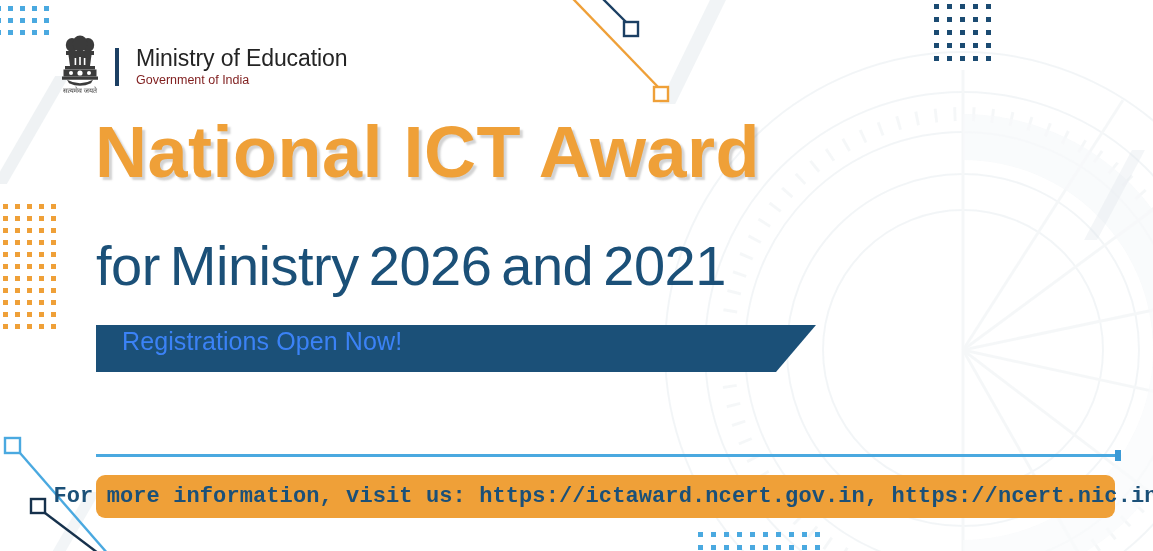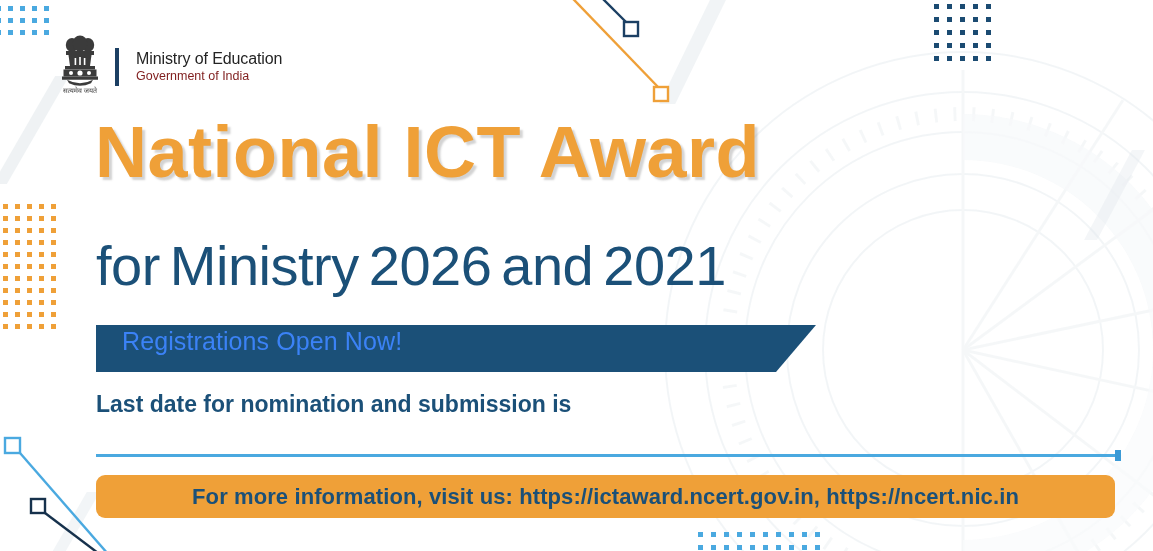--- a/index.html
+++ b/index.html
@@ -60,21 +60,21 @@
   .emblem { width: 44px; height: 72px; display: block; }
   .emblem-wrap { display: flex; flex-direction: column; align-items: center; }
   .divider-bar {
     width: 4px;
     height: 38px;
     background: #1c3f63;
     margin-right: 4px;
   }
   .ministry-text { display: flex; flex-direction: column; justify-content: center; }
   .ministry-line1 {
-    font-size: 16px;
+    font-size: 23px;
     color: #242424;
     line-height: 1.12;
     letter-spacing: -0.1px;
     font-weight: 400;
   }
   .ministry-line2 {
     font-size: 12.5px;
     color: #7f1d1d;
     line-height: 1.2;
     margin-top: 2px;
@@ -183,20 +183,21 @@
     left: 96px;
     top: 475px;
     width: 1019px;
     height: 43px;
     background: #efa038;
     border-radius: 9px;
     display: flex;
     align-items: center;
     justify-content: center;
     z-index: 3;
+    font-family: Liberation Mono, monospace;
   }
   .url-pill-text {
     font-size: 22px;
     font-weight: bold;
     color: #1b5078;
     letter-spacing: 0.1px;
     white-space: nowrap;
   }
 </style>
 </head>
@@ -436,21 +437,20 @@
     </div>
 
     <div class="ribbon">
       <svg class="ribbon-svg" viewBox="0 0 720 47" preserveAspectRatio="none">
         <polygon points="0,0 720,0 680,47 0,47" fill="#1b5078"></polygon>
       </svg>
       <div class="ribbon-label">Registrations Open Now!</div>
     </div>
 
     <div class="lastdate">
-      <span>Last date for nomination and submission is</span>
     </div>
 
     <div class="rule">
       <div class="rule-cap"></div>
     </div>
 
     <div class="url-pill">
       <span class="url-pill-text">For more information, visit us: https://ictaward.ncert.gov.in, https://ncert.nic.in</span>
     </div>
 

